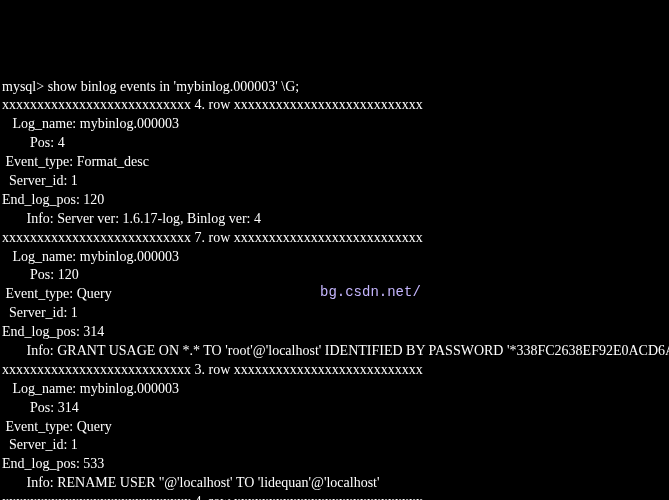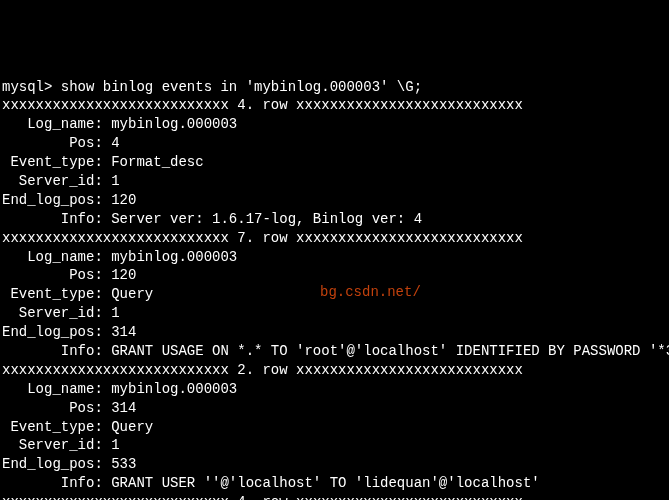--- a/index.html
+++ b/index.html
@@ -17,24 +17,24 @@
       height: 500px;
       overflow: hidden;
       padding: 2px 2px;
       white-space: pre;
       position: relative;
     }
     .terminal {
       font-family: "Courier New", monospace;
     }
     .line {
-      font-family: Liberation Mono, monospace;
+      font-family: Liberation Serif, serif;
     }
     .watermark {
-      color: #c2410c;
+      color: #c4b5fd;
       position: absolute;
     }
   </style>
 </head>
 <body>
 
 
 
 <div class="terminal"><span class="line"><span>mysql&gt; </span><span>show binlog events in 'mybinlog.000003' \G;</span></span>
 <span class="line"><span>xxxxxxxxxxxxxxxxxxxxxxxxxxx </span><span>4. row</span><span> xxxxxxxxxxxxxxxxxxxxxxxxxxx</span></span>
@@ -44,27 +44,27 @@
 <span class="line"><span>  Server_id: </span><span>1</span></span>
 <span class="line"><span>End_log_pos: </span><span>120</span></span>
 <span class="line"><span>       Info: </span><span>Server ver: 1.6.17-log, Binlog ver: 4</span></span>
 <span class="line"><span>xxxxxxxxxxxxxxxxxxxxxxxxxxx </span><span>7. row</span><span> xxxxxxxxxxxxxxxxxxxxxxxxxxx</span></span>
 <span class="line"><span>   Log_name: </span><span>mybinlog.000003</span></span>
 <span class="line"><span>        Pos: </span><span>120</span></span>
 <span class="line"><span> Event_type: </span><span>Query</span></span>
 <span class="line"><span>  Server_id: </span><span>1</span></span>
 <span class="line"><span>End_log_pos: </span><span>314</span></span>
 <span class="line"><span>       Info: </span><span>GRANT USAGE ON *.* TO 'root'@'localhost' IDENTIFIED BY PASSWORD '*338FC2638EF92E0ACD6A3EB05FC678969A075BE3</span></span><span class="watermark" style="left:320px;top:283px;">bg.csdn.net/</span>
-<span class="line"><span>xxxxxxxxxxxxxxxxxxxxxxxxxxx </span><span>2. row</span><span> xxxxxxxxxxxxxxxxxxxxxxxxxxx</span></span>
+<span class="line"><span>xxxxxxxxxxxxxxxxxxxxxxxxxxx </span><span>3. row</span><span> xxxxxxxxxxxxxxxxxxxxxxxxxxx</span></span>
 <span class="line"><span>   Log_name: </span><span>mybinlog.000003</span></span>
 <span class="line"><span>        Pos: </span><span>314</span></span>
 <span class="line"><span> Event_type: </span><span>Query</span></span>
 <span class="line"><span>  Server_id: </span><span>1</span></span>
 <span class="line"><span>End_log_pos: </span><span>533</span></span>
-<span class="line"><span>       Info: </span><span>GRANT USER ''@'localhost' TO 'lidequan'@'localhost'</span></span>
+<span class="line"><span>       Info: </span><span>RENAME USER ''@'localhost' TO 'lidequan'@'localhost'</span></span>
 <span class="line"><span>xxxxxxxxxxxxxxxxxxxxxxxxxxx </span><span>4. row</span><span> xxxxxxxxxxxxxxxxxxxxxxxxxxx</span></span>
 
 
 
 
 
 </div>
 
 
 

